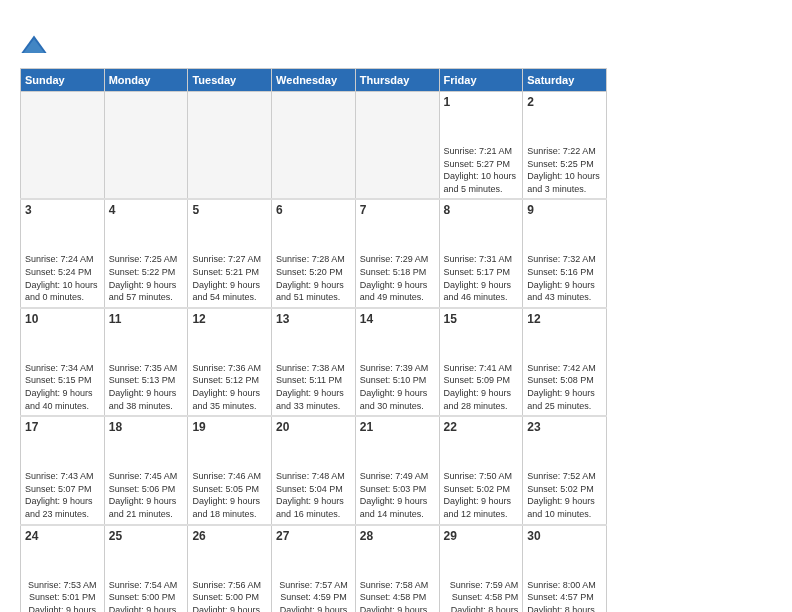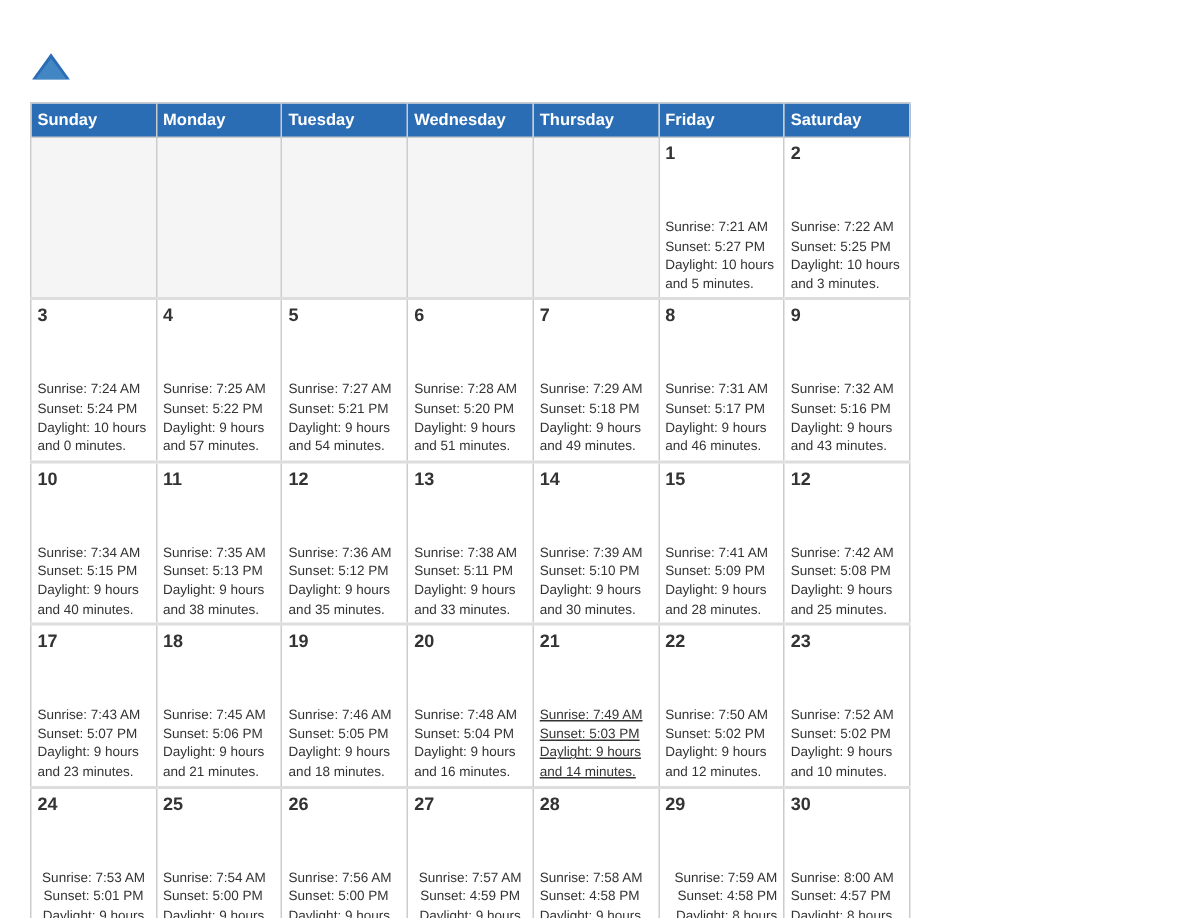--- a/index.html
+++ b/index.html
@@ -279,21 +279,21 @@
           </td>
           <td>
             <div class="day-number">20</div>
             <div class="day-info" style="white-space: pre-line;">Sunrise: 7:48 AM
 Sunset: 5:04 PM
 Daylight: 9 hours
 and 16 minutes.</div>
           </td>
           <td>
             <div class="day-number">21</div>
-            <div class="day-info" style="white-space: pre-line; text-decoration: underline;">Sunrise: 7:49 AM
+            <div class="day-info" style="white-space: pre-line;">Sunrise: 7:49 AM
 Sunset: 5:03 PM
 Daylight: 9 hours
 and 14 minutes.</div>
           </td>
           <td>
             <div class="day-number">22</div>
             <div class="day-info" style="white-space: pre-line;">Sunrise: 7:50 AM
 Sunset: 5:02 PM
 Daylight: 9 hours
 and 12 minutes.</div>

